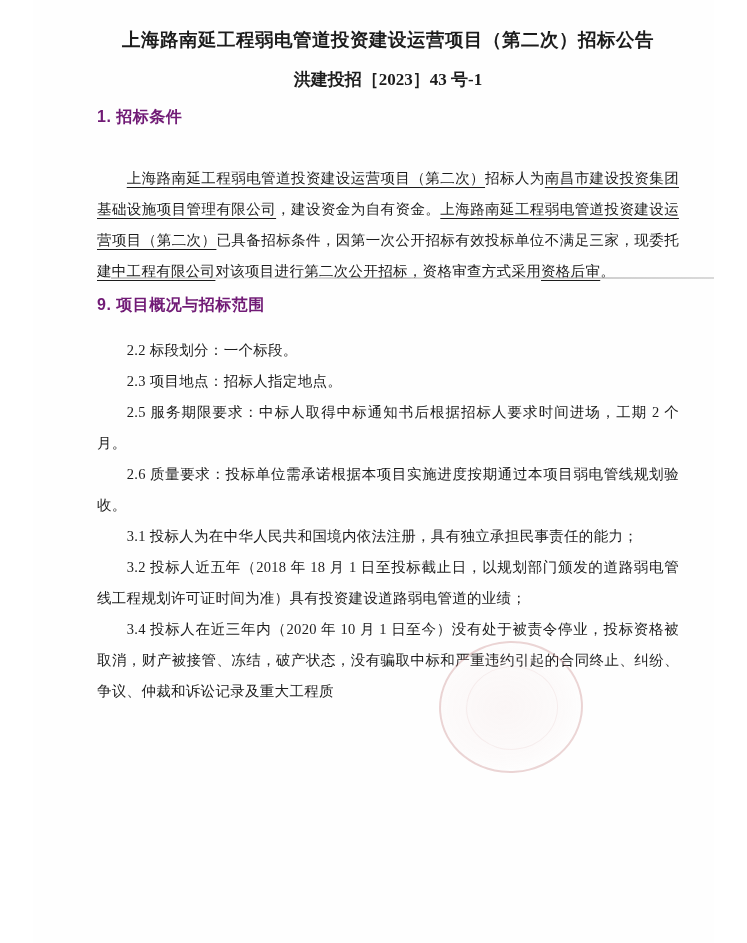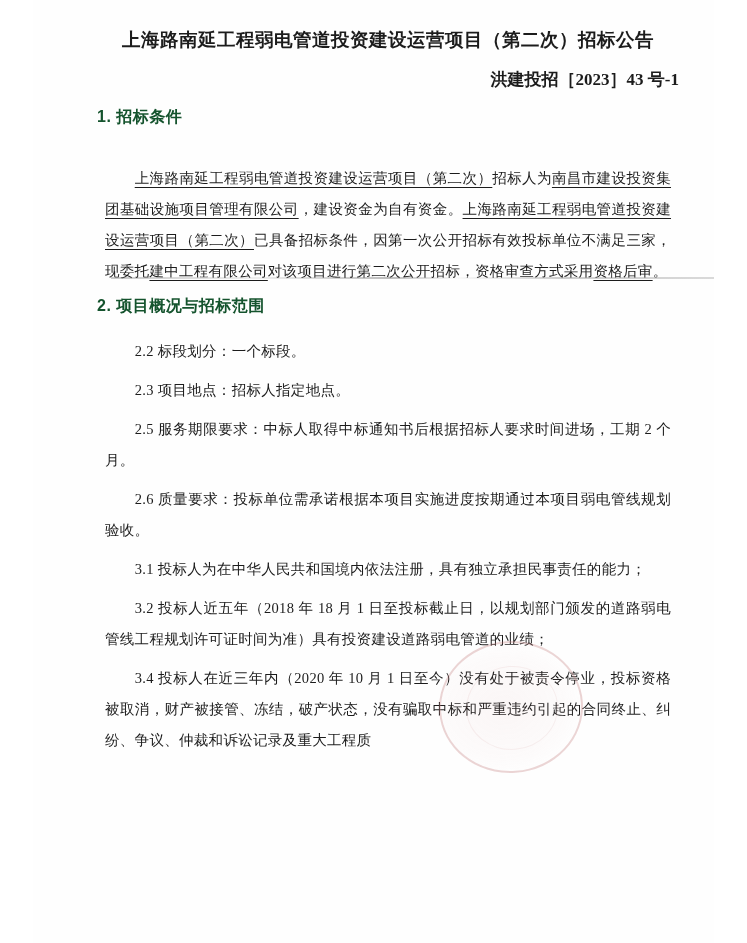--- a/index.html
+++ b/index.html
@@ -17,36 +17,36 @@
   .doc-title {
     margin:8px 0 0 0;
     font-size:18.5px; font-weight:700;
     text-align:center; line-height:25px;
     letter-spacing:0.5px;
     font-family:"Liberation Serif","DejaVu Serif",serif;
   }
   .doc-number {
     margin-top:15px;
     font-size:17px; font-weight:700;
-    text-align:right; line-height:23px;
+    text-align:center; line-height:23px;
     font-family:"Liberation Serif","DejaVu Serif",serif;
   }
 
   .sec-heading {
     font-family:"Liberation Sans","DejaVu Sans",sans-serif;
     font-weight:700; font-size:16px; line-height:21px;
-    color:#14532d;
+    color:#701a75;
     letter-spacing:0.5px;
   }
   main .sec-heading:nth-of-type(1) { margin:15px 0 36px 0; }
   main .sec-heading:nth-of-type(2) { margin:7px 0 20px 0; }
   main .sec-heading:nth-of-type(3) { margin:17px 0 14px 0; }
 
   .para {
-    margin:8px;
+    margin:0;
     font-size:14.5px;
     line-height:31px;
     text-indent:2.05em;
     text-align:justify;
     text-align-last:left;
     text-justify:inter-character;
     word-break:break-all;
     letter-spacing:0.3px;
   }
   .u {
@@ -96,21 +96,21 @@
 
 <div class="page">
   <div class="content">
     <header>
       <h1 class="doc-title">上海路南延工程弱电管道投资建设运营项目（第二次）招标公告</h1>
       <div class="doc-number">洪建投招［2023］43 号-1</div>
     </header>
     <main id="doc-body">
         <h2 class="sec-heading">1. 招标条件</h2>
         <p class="para"><span class="u">上海路南延工程弱电管道投资建设运营项目（第二次）</span><span>招标人为</span><span class="u">南昌市建设投资集团基础设施项目管理有限公司</span><span>，建设资金为自有资金。</span><span class="u">上海路南延工程弱电管道投资建设运营项目（第二次）</span><span>已具备招标条件，因第一次公开招标有效投标单位不满足三家，现委托</span><span class="u">建中工程有限公司</span><span>对该项目进行第二次公开招标，资格审查方式采用</span><span class="u">资格后审</span><span>。</span></p>
-        <h2 class="sec-heading">2. 项目概况与招标范围</h2>
+        <h2 class="sec-heading">9. 项目概况与招标范围</h2>
         <p class="para"><span>2.2 标段划分：一个标段。</span></p>
         <p class="para"><span>2.3 项目地点：招标人指定地点。</span></p>
         <p class="para"><span>2.5 服务期限要求：中标人取得中标通知书后根据招标人要求时间进场，工期 2 个月。</span></p>
         <p class="para"><span>2.6 质量要求：投标单位需承诺根据本项目实施进度按期通过本项目弱电管线规划验收。</span></p>
         <p class="para"><span>3.1 投标人为在中华人民共和国境内依法注册，具有独立承担民事责任的能力；</span></p>
         <p class="para"><span>3.2 投标人近五年（2018 年 18 月 1 日至投标截止日，以规划部门颁发的道路弱电管线工程规划许可证时间为准）具有投资建设道路弱电管道的业绩；</span></p>
         <p class="para"><span>3.4 投标人在近三年内（2020 年 10 月 1 日至今）没有处于被责令停业，投标资格被取消，财产被接管、冻结，破产状态，没有骗取中标和严重违约引起的合同终止、纠纷、争议、仲裁和诉讼记录及重大工程质</span></p>
       </main>
   </div>
   <div class="stamp" style="border-color: rgba(196, 126, 126, 0.32);"></div>

